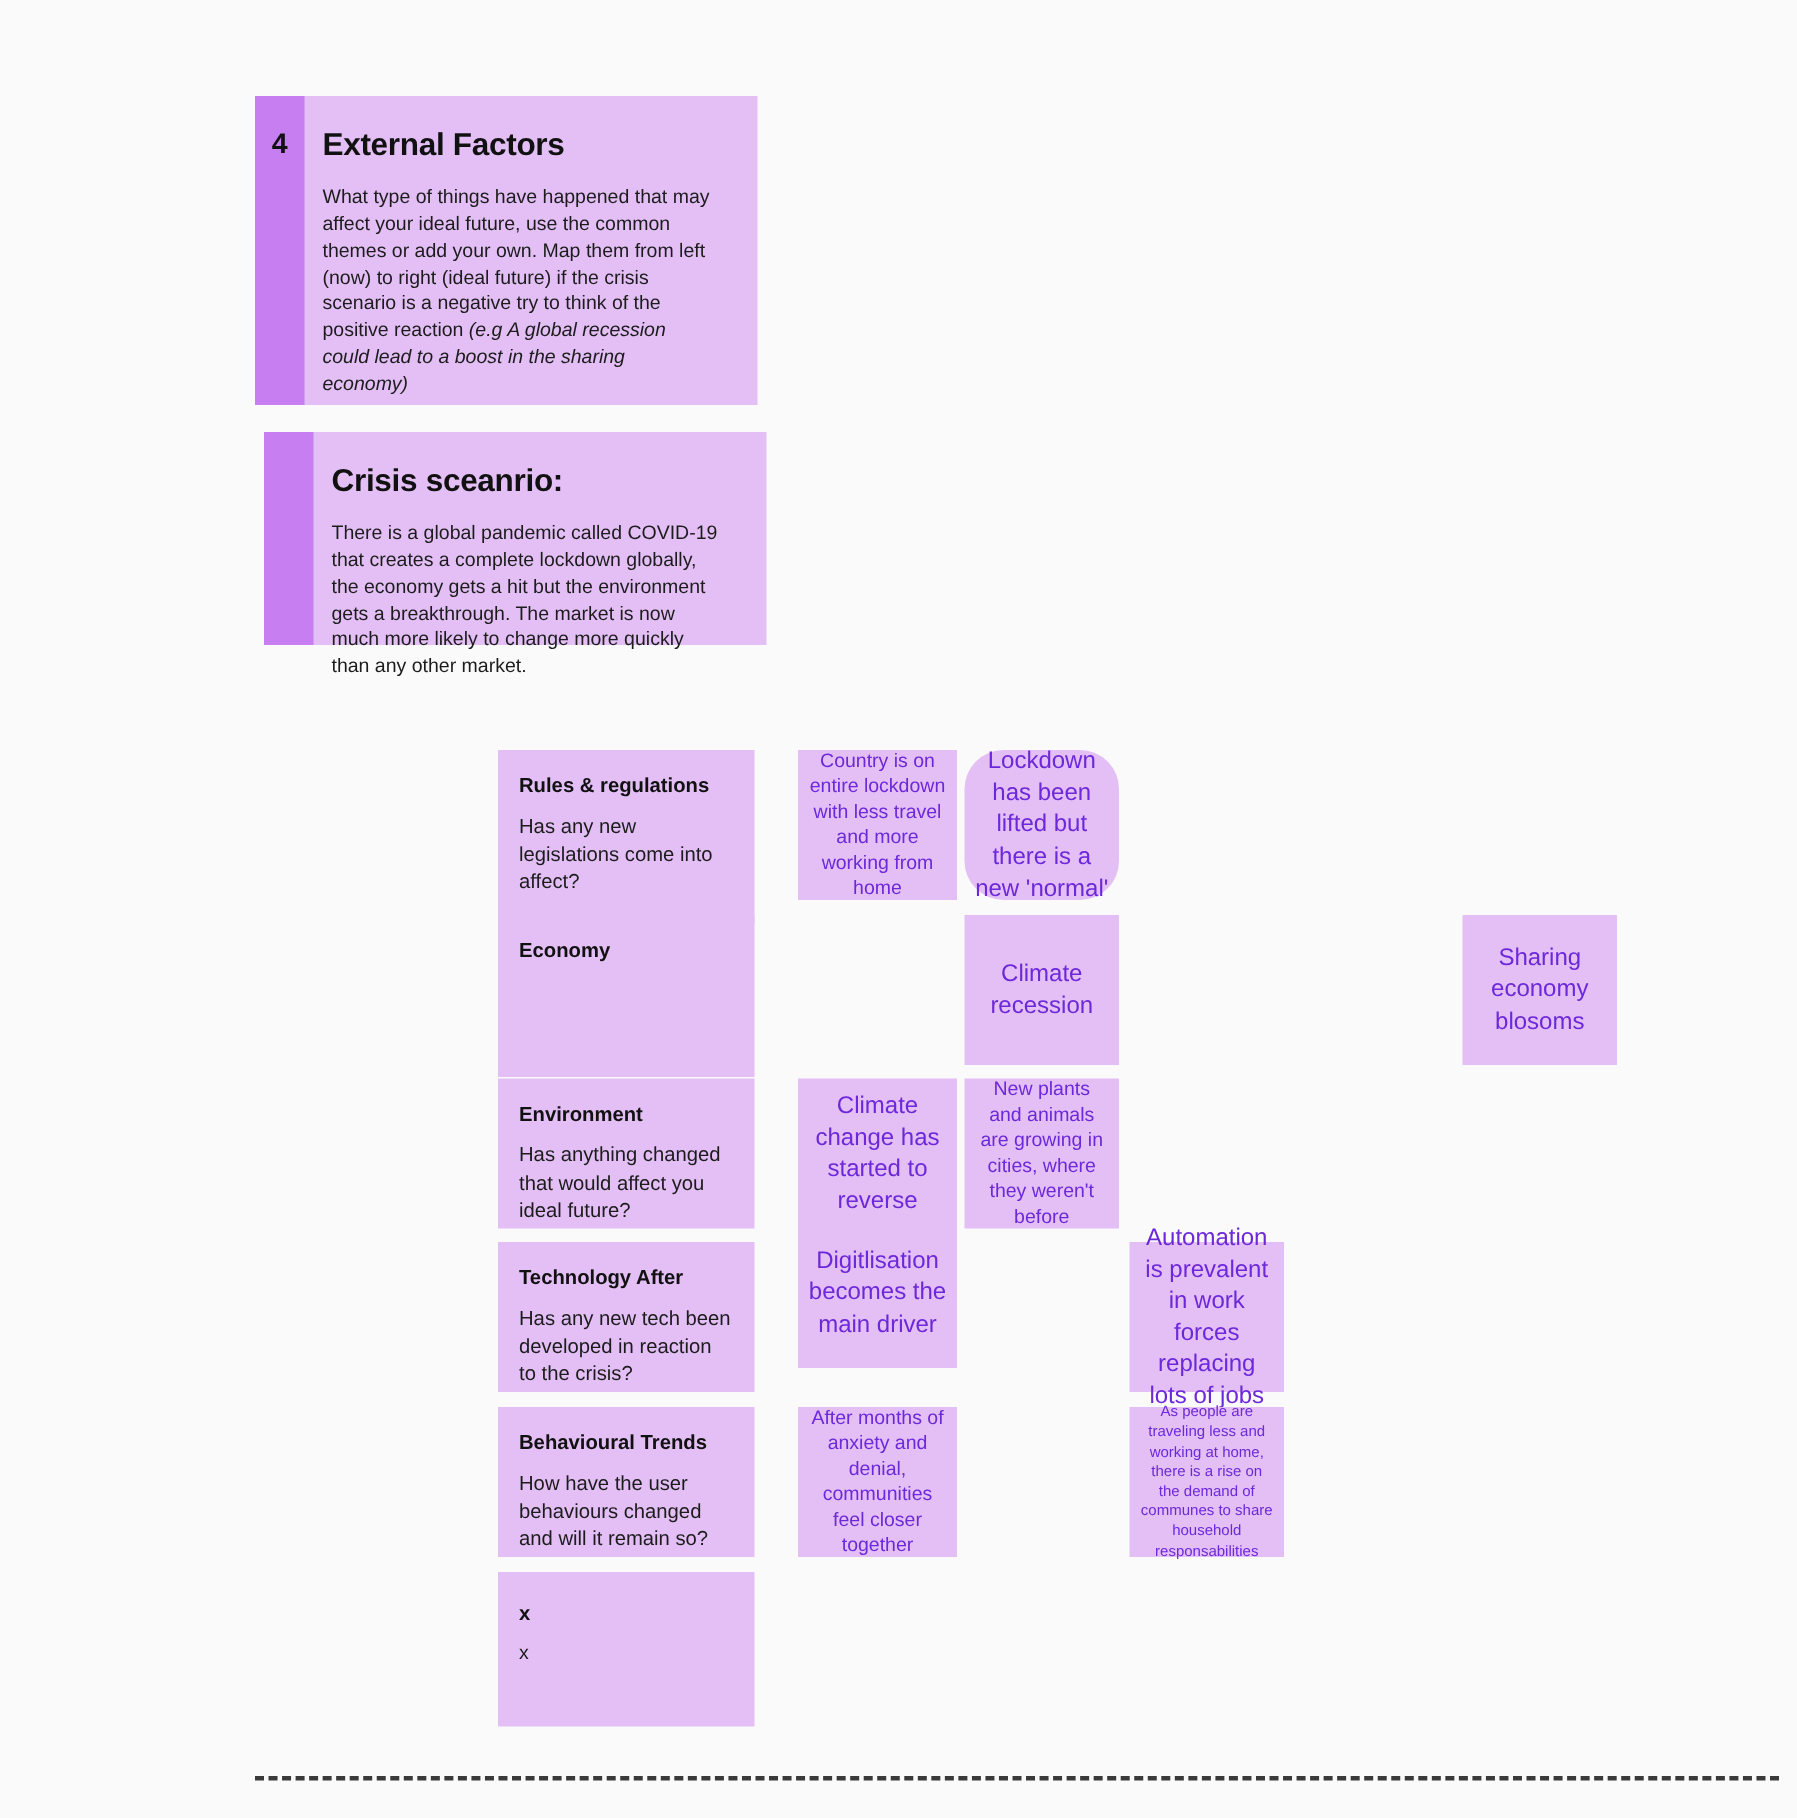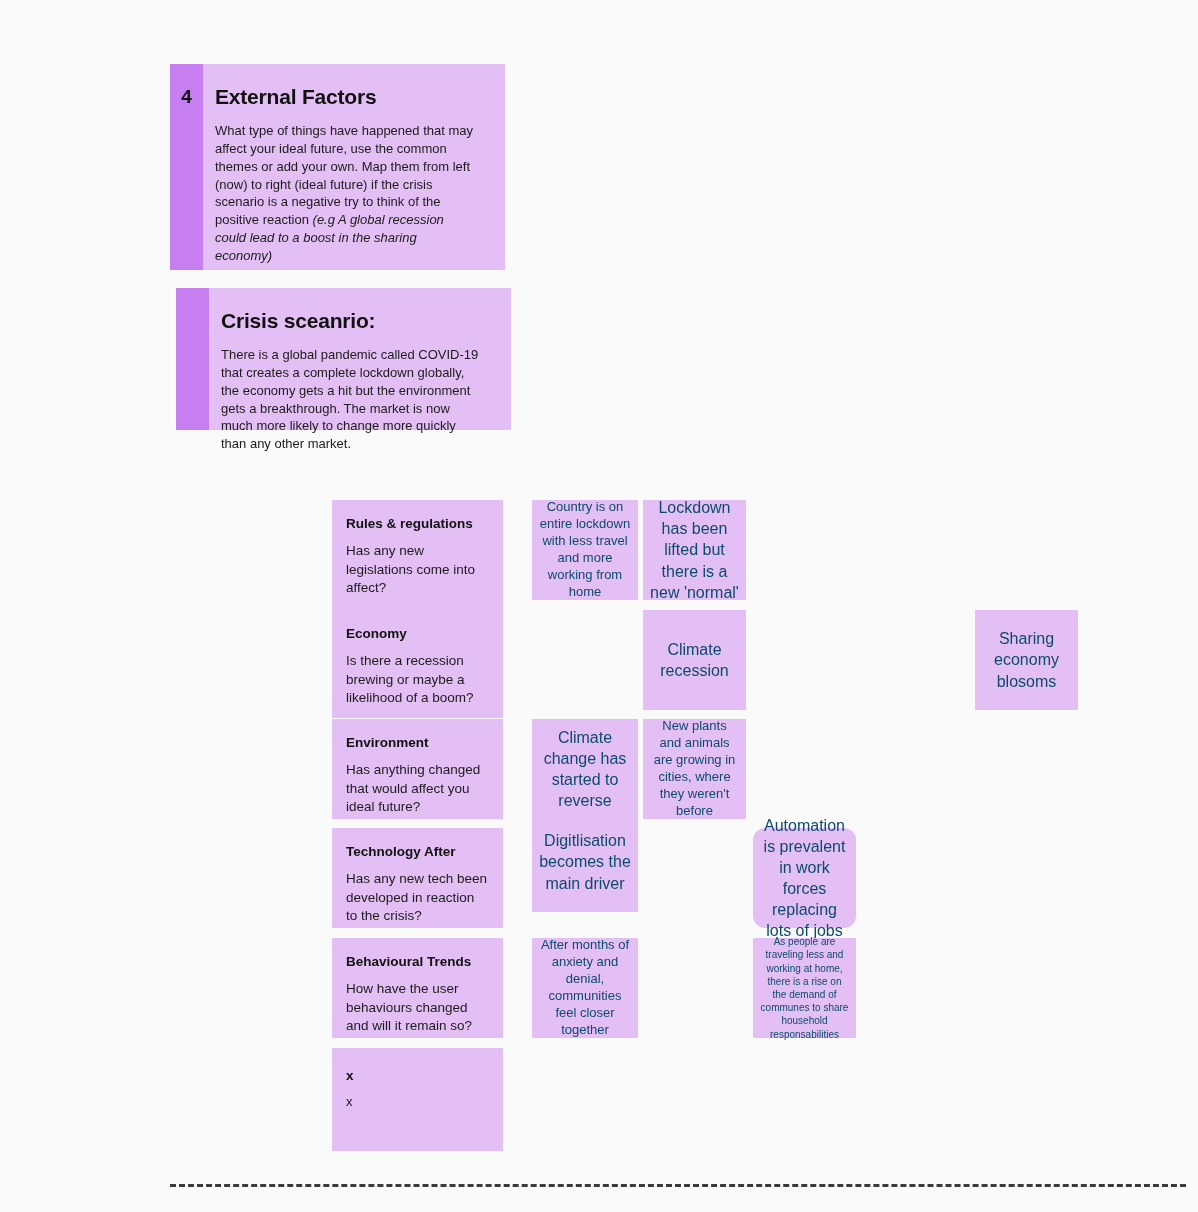--- a/index.html
+++ b/index.html
@@ -118,21 +118,21 @@
     box-sizing: border-box;
     display: flex;
     align-items: center;
     justify-content: center;
     text-align: center;
     padding: 6px 7px;
   }
   .note span {
     display: block;
     line-height: 1.3;
-    color: #0c4a6e;
+    color: #6d28d9;
     width: 100%;
   }
   .note.sz-m span { font-size: 13px; }
   .note.sz-l span { font-size: 16px; line-height: 1.32; }
   .note.sz-s span { font-size: 10px; line-height: 1.32; }
 
   
   #bottom-divider {
     position: absolute;
     left: 170px;
@@ -164,21 +164,20 @@
     </div>
   </div>
 
   <div class="category-card" style="top:500px;height:116px;">
     <h3 class="category-title">Rules &amp; regulations</h3>
     <p class="category-text">Has any new legislations come into affect?</p>
   </div>
 
   <div class="category-card" style="top:610px;height:108px;">
     <h3 class="category-title">Economy</h3>
-    <p class="category-text">Is there a recession brewing or maybe a likelihood of a boom?</p>
   </div>
 
   <div class="category-card" style="top:719px;height:100px;">
     <h3 class="category-title">Environment</h3>
     <p class="category-text">Has anything changed that would affect you ideal future?</p>
   </div>
 
   <div class="category-card" style="top:828px;height:100px;">
     <h3 class="category-title">Technology After</h3>
     <p class="category-text">Has any new tech been developed in reaction to the crisis?</p>
@@ -190,42 +189,42 @@
   </div>
 
   <div class="category-card" style="top:1048px;height:103px;padding-top:20px;">
     <h3 class="category-title">x</h3>
     <p class="category-sub" style="margin-top:9px;">x</p>
   </div>
 
   <div class="note sz-m" style="left:532px;top:500px;width:106px;height:100px;">
     <span>Country is on entire lockdown with less travel and more working from home</span>
   </div>
-  <div class="note sz-l" style="left:643px;top:500px;width:103px;height:100px;">
+  <div class="note sz-l" style="left:643px;top:500px;width:103px;height:100px;border-radius:26px;">
     <span>Lockdown has been lifted but there is a new 'normal'</span>
   </div>
 
   <div class="note sz-l" style="left:643px;top:610px;width:103px;height:100px;">
     <span>Climate recession</span>
   </div>
   <div class="note sz-l" style="left:975px;top:610px;width:103px;height:100px;">
     <span>Sharing economy blosoms</span>
   </div>
 
   <div class="note sz-l" style="left:532px;top:719px;width:106px;height:100px;">
     <span>Climate change has started to reverse</span>
   </div>
   <div class="note sz-m" style="left:643px;top:719px;width:103px;height:100px;">
     <span>New plants and animals are growing in cities, where they weren't before</span>
   </div>
 
   <div class="note sz-l" style="left:532px;top:812px;width:106px;height:100px;">
     <span>Digitlisation becomes the main driver</span>
   </div>
-  <div class="note sz-l" style="left:753px;top:828px;width:103px;height:100px;border-radius:12px;">
+  <div class="note sz-l" style="left:753px;top:828px;width:103px;height:100px;">
     <span>Automation is prevalent in work forces replacing lots of jobs</span>
   </div>
 
   <div class="note sz-m" style="left:532px;top:938px;width:106px;height:100px;">
     <span>After months of anxiety and denial, communities feel closer together</span>
   </div>
   <div class="note sz-s" style="left:753px;top:938px;width:103px;height:100px;">
     <span>As people are traveling less and working at home, there is a rise on the demand of communes to share household responsabilities</span>
   </div>
 

